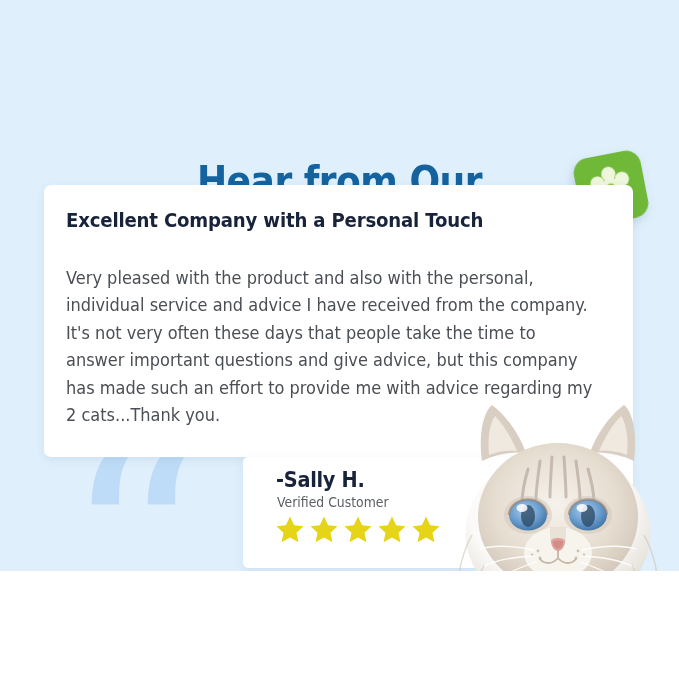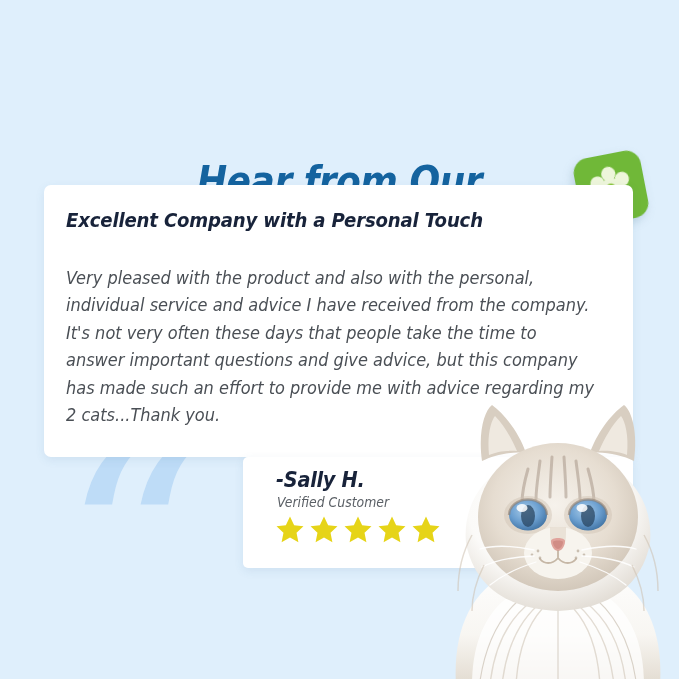--- a/index.html
+++ b/index.html
@@ -6,24 +6,23 @@
     margin: 0;
     padding: 0;
   }
   body {
     font-family: "Liberation Sans", sans-serif;
   }
 
   #stage {
     position: relative;
     width: 679px;
-    height: 679px;
+    height: 571px;
     overflow: hidden;
     background: #dfeffc;
-    font-style: italic;
   }
 
   
   .heading {
     position: absolute;
     left: 0;
     top: 56px;
     width: 679px;
     text-align: center;
     font-family: "DejaVu Sans", sans-serif;

